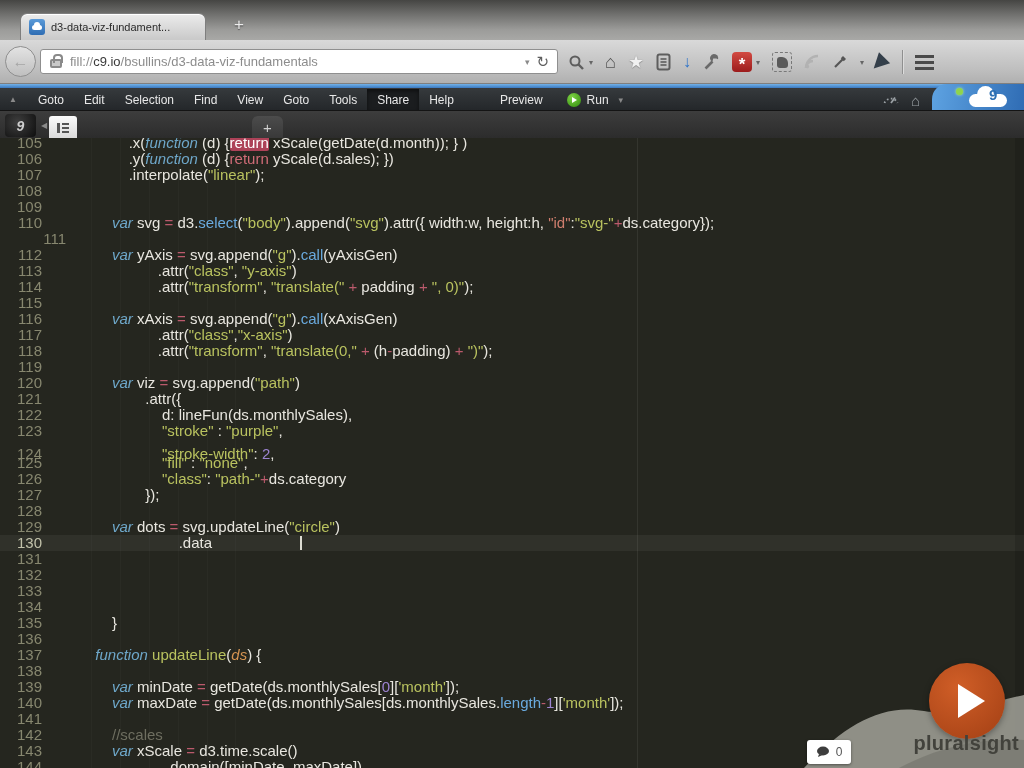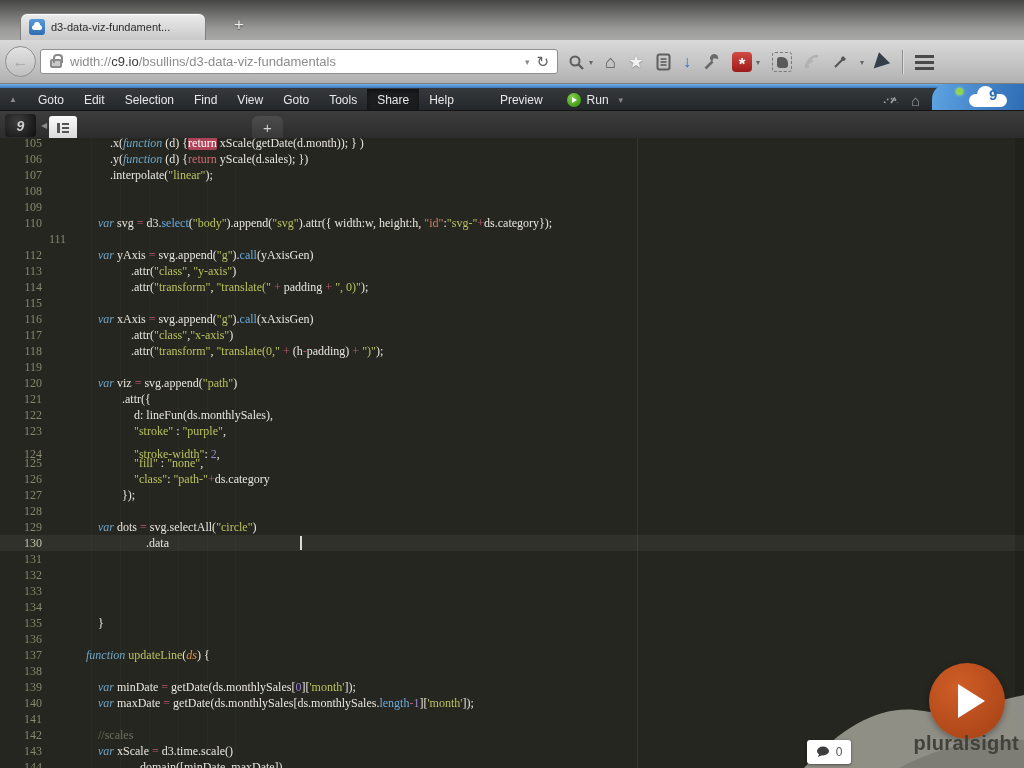--- a/index.html
+++ b/index.html
@@ -89,21 +89,21 @@
   .etab{position:absolute;left:79px;top:3px;width:170px;height:25px;
     background:linear-gradient(#ffffff,#ebebeb);border-radius:6px 6px 0 0;
     display:flex;align-items:center;padding:0 10px;font-size:12px;color:#333;}
   .etab .title{flex:1;text-align:center;}
   .closex{color:#9a9a9a;font-size:13px;margin-left:4px;}
   .ptab{position:absolute;left:252px;top:5px;width:31px;height:23px;border-radius:6px 6px 0 0;
     background:linear-gradient(#4c4c4c,#383838);color:#cfcfcf;display:flex;align-items:center;justify-content:center;font-size:15px;}
 
   
   .editor{position:absolute;left:0;top:138px;width:100%;height:630px;background:#25261f;overflow:hidden;
-    font-family:Liberation Serif, serif;font-size:12px;cursor:text;}
+    font-family:Liberation Sans, sans-serif;font-size:15px;cursor:text;}
   .printmargin{position:absolute;left:637px;top:0;bottom:0;width:1px;background:rgba(255,255,255,.07);}
   .guide{position:absolute;top:0;bottom:0;width:1px;background:rgba(255,255,255,.025);}
   .vsb{position:absolute;right:0;top:0;bottom:0;width:9px;background:rgba(0,0,0,.13);}
   .row{position:absolute;left:0;width:100%;height:16px;line-height:16px;white-space:pre;color:#e8e6df;}
   .row.active{background:rgba(255,255,255,.05);}
   .ln{position:absolute;left:0;width:42px;text-align:right;color:#87876f;}
   .row.active .ln{color:#c2c2aa;}
   .cl{position:absolute;left:62px;top:0;}
   .k{color:#6ea7c9;font-style:italic;}
   .r{color:#d06c77;}
@@ -143,21 +143,21 @@
     </div>
     <div class="newtab">+</div>
   </div>
 
   <div class="toolbar">
     <div class="backbtn">
         <span>←</span>
       </div>
     <div class="urlbar">
       <span class="lock"></span>
-      <span class="url"><span class="dim">width://</span><span class="dom">c9.io</span><span class="dim">/bsullins/d3-data-viz-fundamentals</span></span>
+      <span class="url"><span class="dim">fill://</span><span class="dom">c9.io</span><span class="dim">/bsullins/d3-data-viz-fundamentals</span></span>
       <span class="ucaret">▾</span>
       <span class="reload">↻</span>
     </div>
     <div class="tbicons">
       <span class="tbi">
         <svg width="17" height="17" viewBox="0 0 17 17">
             <circle cx="7" cy="7" r="4.5" fill="none" stroke="#5e5e5e" stroke-width="2"></circle>
             <line x1="10.5" y1="10.5" x2="15" y2="15" stroke="#5e5e5e" stroke-width="2.4"></line>
           </svg>
       </span>
@@ -282,21 +282,21 @@
         <div class="row" style="top: 221px;"><span class="ln">119</span><span class="cl"></span></div>
         <div class="row" style="top: 237px;"><span class="ln">120</span><span class="cl"><span>            </span><span class="k">var</span><span> viz </span><span class="o">=</span><span> svg.append(</span><span class="s">"path"</span><span>)</span></span></div>
         <div class="row" style="top: 253px;"><span class="ln">121</span><span class="cl"><span>                    .attr({</span></span></div>
         <div class="row" style="top: 269px;"><span class="ln">122</span><span class="cl"><span>                        d: lineFun(ds.monthlySales),</span></span></div>
         <div class="row" style="top: 285px;"><span class="ln">123</span><span class="cl"><span>                        </span><span class="s">"stroke"</span><span> : </span><span class="s">"purple"</span><span>,</span></span></div>
         <div class="row" style="top: 308px;"><span class="ln">124</span><span class="cl"><span>                        </span><span class="s">"stroke-width"</span><span>: </span><span class="n">2</span><span>,</span></span></div>
         <div class="row" style="top: 317px;"><span class="ln">125</span><span class="cl"><span>                        </span><span class="s">"fill"</span><span> : </span><span class="s">"none"</span><span>,</span></span></div>
         <div class="row" style="top: 333px;"><span class="ln">126</span><span class="cl"><span>                        </span><span class="s">"class"</span><span>: </span><span class="s">"path-"</span><span class="o">+</span><span>ds.category</span></span></div>
         <div class="row" style="top: 349px;"><span class="ln">127</span><span class="cl"><span>                    });</span></span></div>
         <div class="row" style="top: 365px;"><span class="ln">128</span><span class="cl"></span></div>
-        <div class="row" style="top: 381px;"><span class="ln">129</span><span class="cl"><span>            </span><span class="k">var</span><span> dots </span><span class="o">=</span><span> svg.selectAll(</span><span class="s">"circle"</span><span>)</span></span></div>
+        <div class="row" style="top: 381px;"><span class="ln">129</span><span class="cl"><span>            </span><span class="k">var</span><span> dots </span><span class="o">=</span><span> svg.updateLine(</span><span class="s">"circle"</span><span>)</span></span></div>
         <div class="row active" style="top: 397px;"><span class="ln">130</span><span class="cl"><span>                            .data</span></span><span class="cursor" style="left: 300.412px;"></span></div>
         <div class="row" style="top: 413px;"><span class="ln">131</span><span class="cl"></span></div>
         <div class="row" style="top: 429px;"><span class="ln">132</span><span class="cl"></span></div>
         <div class="row" style="top: 445px;"><span class="ln">133</span><span class="cl"></span></div>
         <div class="row" style="top: 461px;"><span class="ln">134</span><span class="cl"></span></div>
         <div class="row" style="top: 477px;"><span class="ln">135</span><span class="cl"><span>            }</span></span></div>
         <div class="row" style="top: 493px;"><span class="ln">136</span><span class="cl"></span></div>
         <div class="row" style="top: 509px;"><span class="ln">137</span><span class="cl"><span>        </span><span class="k">function</span><span> </span><span class="fn">updateLine</span><span>(</span><span class="p">ds</span><span>) {</span></span></div>
         <div class="row" style="top: 525px;"><span class="ln">138</span><span class="cl"></span></div>
         <div class="row" style="top: 541px;"><span class="ln">139</span><span class="cl"><span>            </span><span class="k">var</span><span> minDate </span><span class="o">=</span><span> getDate(ds.monthlySales[</span><span class="n">0</span><span>][</span><span class="s">'month'</span><span>]);</span></span></div>

